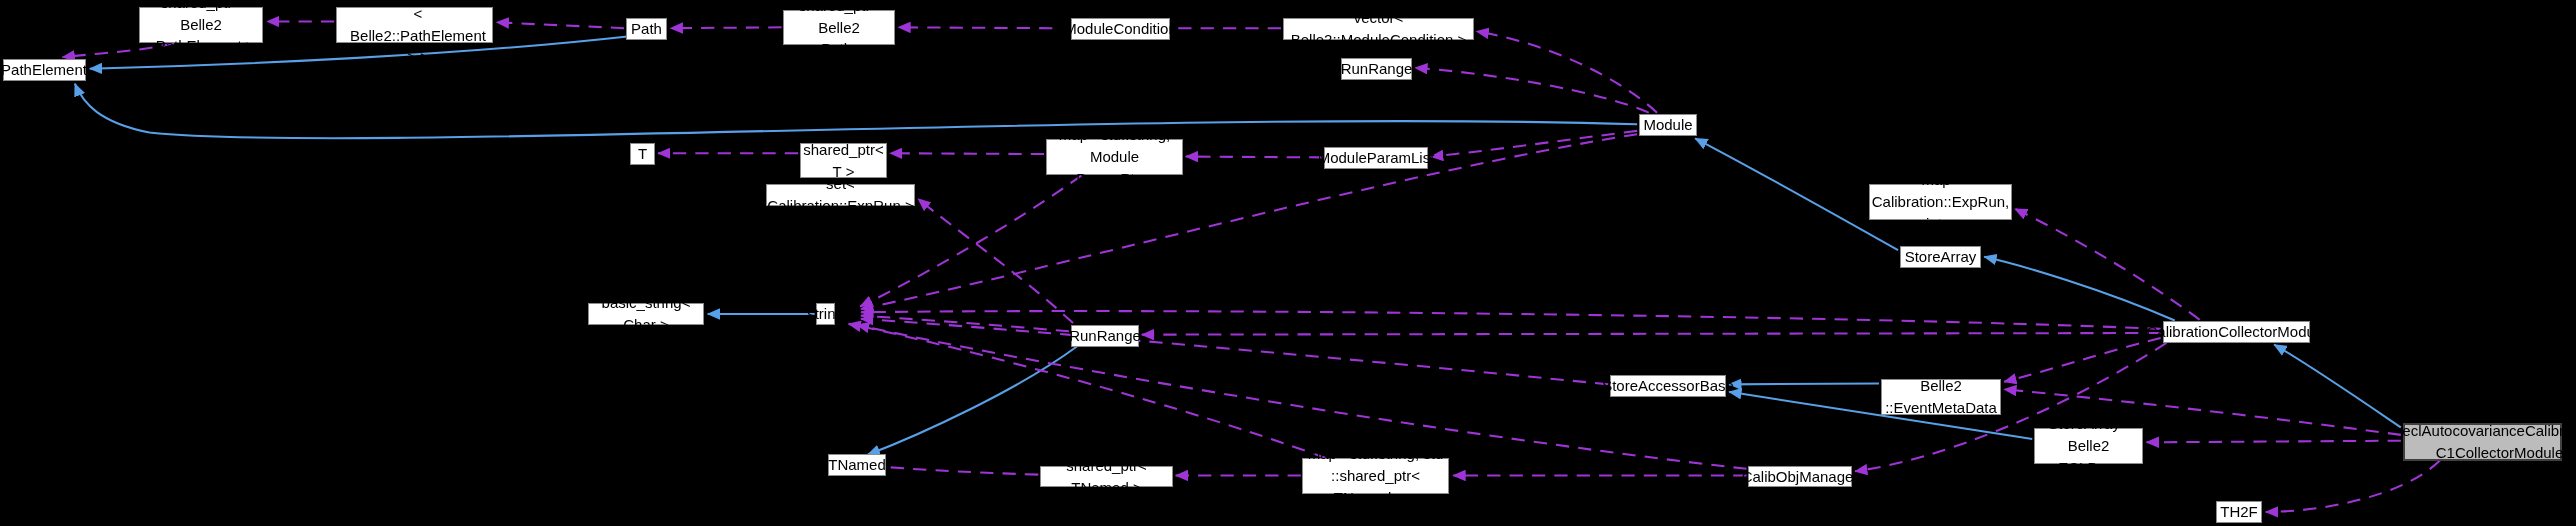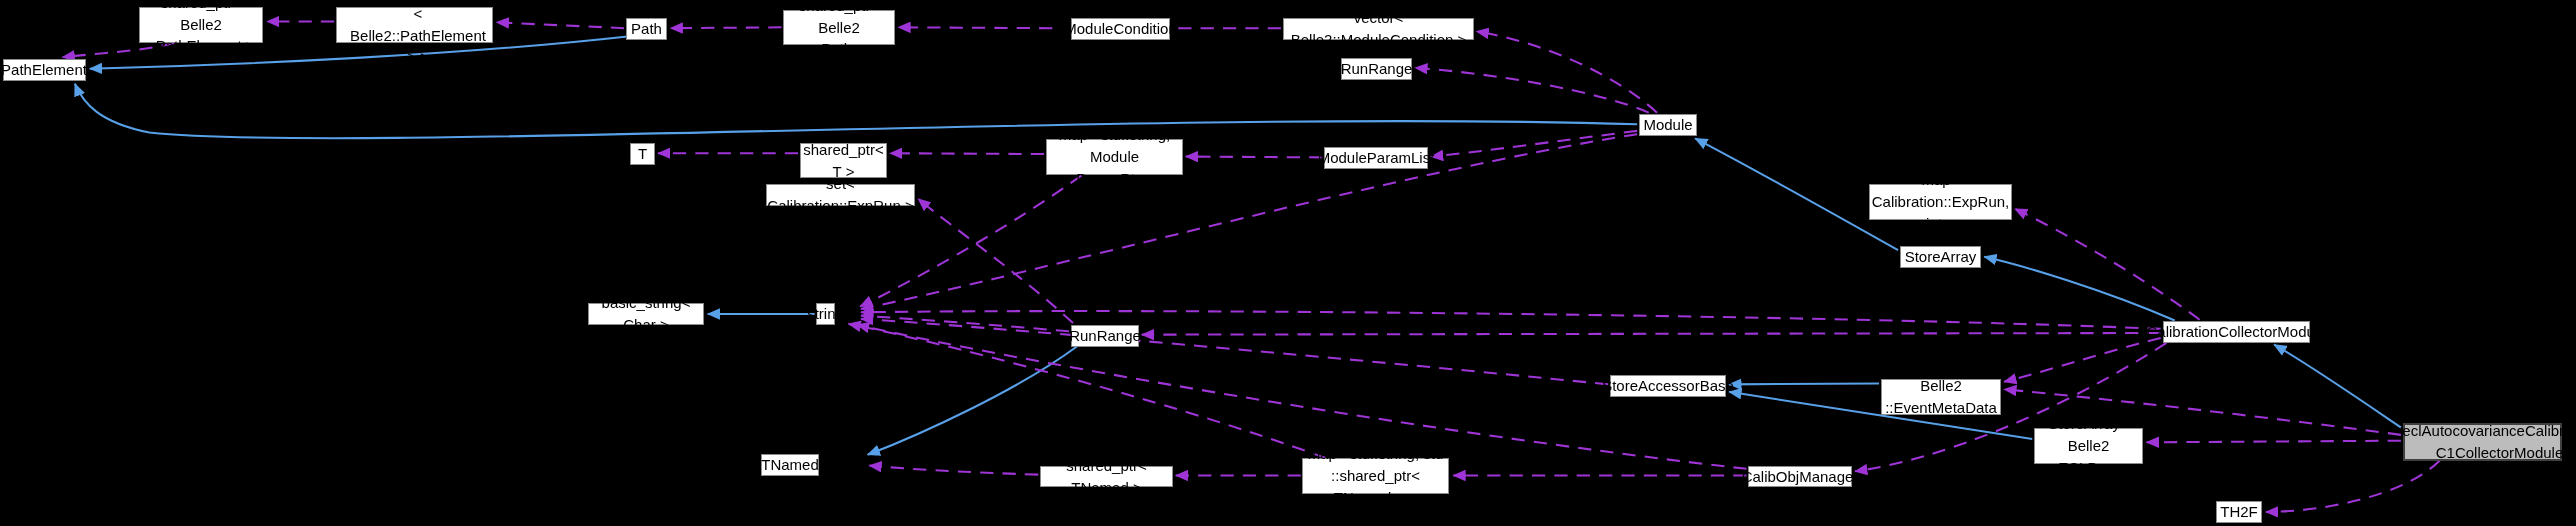--- a/index.html
+++ b/index.html
@@ -123,21 +123,21 @@
       <div class="node" style="left: 1071px; top: 325px; width: 68px; height: 21.5px;">RunRange</div>
       <div class="node" style="left: 1869px; top: 184px; width: 143px; height: 36px;">map&lt; Calibration::ExpRun,
 int &gt;</div>
       <div class="node" style="left: 1900px; top: 246px; width: 81px; height: 21.5px;">StoreArray</div>
       <div class="node" style="left: 2163px; top: 321px; width: 147px; height: 21.5px;">CalibrationCollectorModule</div>
       <div class="node" style="left: 1610px; top: 375px; width: 116px; height: 21.5px;">StoreAccessorBase</div>
       <div class="node" style="left: 1881px; top: 367px; width: 120px; height: 36px; margin-top: 12px;">StoreObjPtr&lt; Belle2
 ::EventMetaData &gt;</div>
       <div class="node" style="left: 2034px; top: 428px; width: 109px; height: 36px;">StoreArray&lt; Belle2
 ::ECLDsp &gt;</div>
-      <div class="node" style="left: 761px; top: 454px; width: 58px; height: 21.5px;">TNamed</div>
+      <div class="node" style="left: 828px; top: 454px; width: 58px; height: 21.5px;">TNamed</div>
       <div class="node" style="left: 1040px; top: 466px; width: 133px; height: 21px;">shared_ptr&lt; TNamed &gt;</div>
       <div class="node" style="left: 1302px; top: 458px; width: 147px; height: 36px;">map&lt; std::string, std
 ::shared_ptr&lt; TNamed &gt; &gt;</div>
       <div class="node" style="left: 1748px; top: 466px; width: 104px; height: 21px;">CalibObjManager</div>
       <div class="node highlighted" style="left: 2403px; top: 423px; width: 159px; height: 38px;">eclAutocovarianceCalibration
 C1CollectorModule</div>
       <div class="node" style="left: 2216px; top: 501px; width: 46px; height: 21.5px;">TH2F</div>
     </div>
 </div>
 

